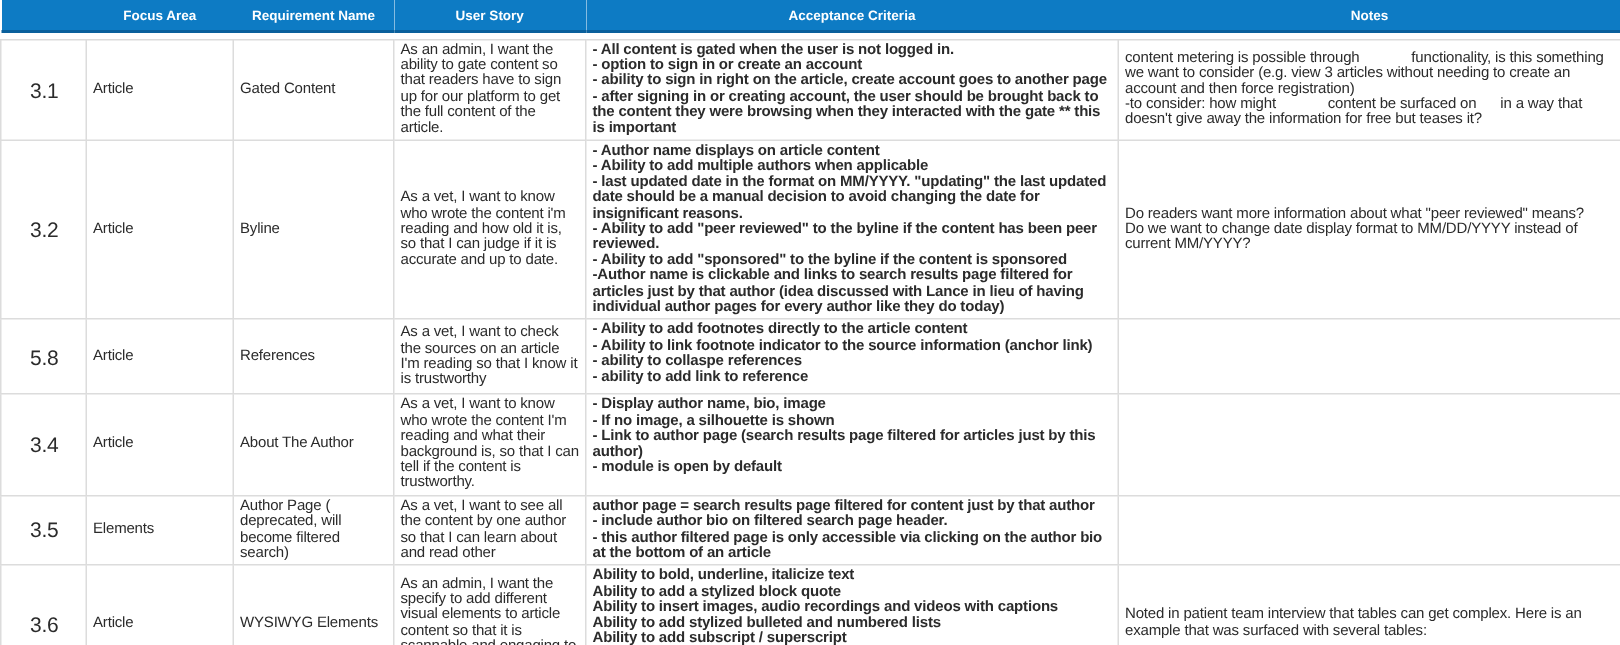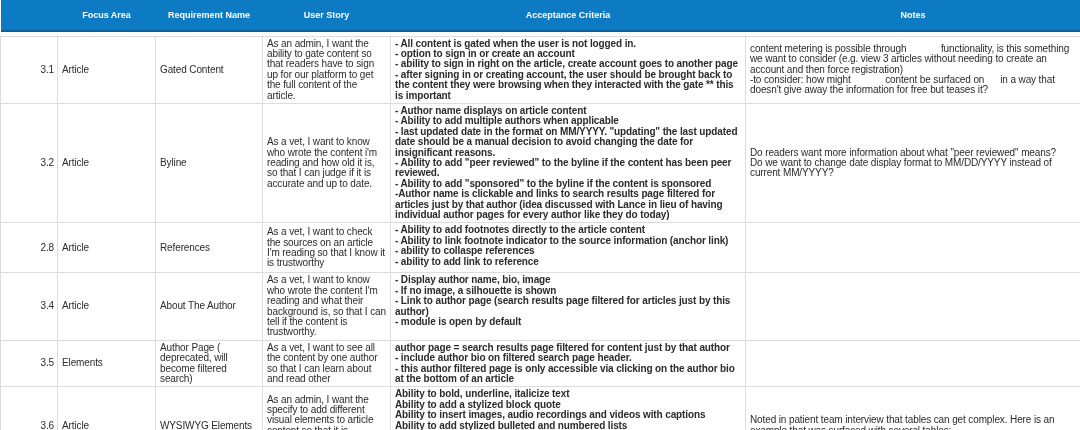--- a/index.html
+++ b/index.html
@@ -31,42 +31,42 @@
     font-size: 9px;
     text-align: center;
     vertical-align: middle;
     border: none;
     border-bottom: 2px solid #0a609c;
     letter-spacing: 0;
     white-space: nowrap;
   }
   tr.spacer td { border: none; background: #ffffff; padding: 0; }
   tr.datarow td { border: 1px solid #dcdcdc; }
-  td.c-num   { text-align: right; padding-right: 3px; font-size: 10px; }
+  td.c-num   { text-align: center; padding-right: 3px; font-size: 14px; }
   td.c-focus { }
   td.c-req   { }
   td.c-story { }
   td.c-acc   { vertical-align: top; font-weight: bold; }
   td.c-notes { }
 </style>
 </head>
 <body>
 
 <table class="sheet">
   <colgroup>
     <col style="width:57px">
       <col style="width:98px">
       <col style="width:107px">
     <col style="width:128px">
       <col style="width:355px">
       <col style="width:335px">
   </colgroup>
 
   <tbody>
-      <tr class="hdr" style="height:31px">
+      <tr class="hdr" style="height:21px">
     <td></td>
     <td>Focus Area</td>
     <td>Requirement Name</td>
     <td>User Story</td>
     <td>Acceptance Criteria</td>
     <td>Notes</td>
   </tr>
 
   <tr class="spacer" style="height:5px">
     <td colspan="6"></td>
@@ -94,21 +94,21 @@
 - Ability to add multiple authors when applicable
 - last updated date in the format on MM/YYYY. "updating" the last updated date should be a manual decision to avoid changing the date for insignificant reasons.
 - Ability to add "peer reviewed" to the byline if the content has been peer reviewed.
 - Ability to add "sponsored" to the byline if the content is sponsored
 -Author name is clickable and links to search results page filtered for articles just by that author (idea discussed with Lance in lieu of having individual author pages for every author like they do today)</td>
     <td class="c-notes">Do readers want more information about what "peer reviewed" means?
 Do we want to change date display format to MM/DD/YYYY instead of current MM/YYYY?</td>
   </tr>
 
   <tr class="datarow" style="height:50px">
-    <td class="c-num">2.8</td>
+    <td class="c-num">5.8</td>
     <td class="c-focus">Article</td>
     <td class="c-req">References</td>
     <td class="c-story">As a vet, I want to check the sources on an article I'm reading so that I know it is trustworthy</td>
     <td class="c-acc">- Ability to add footnotes directly to the article content
 - Ability to link footnote indicator to the source information (anchor link)
 - ability to collaspe references
 - ability to add link to reference</td>
     <td class="c-notes"></td>
   </tr>
 

